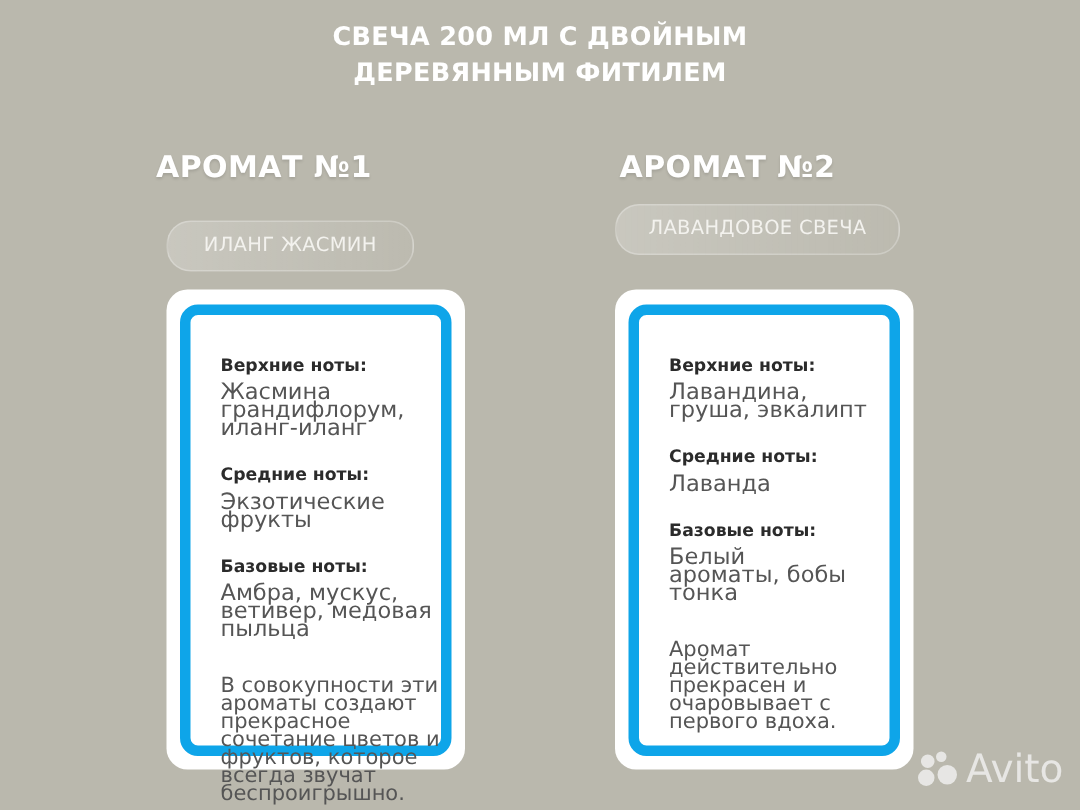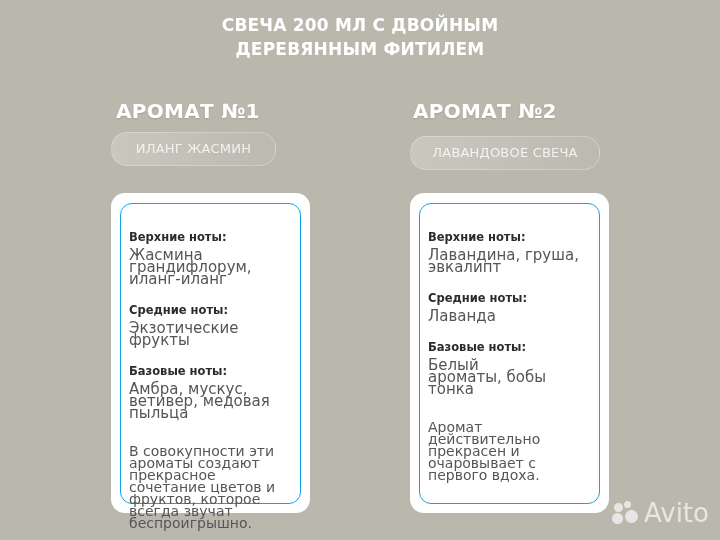--- a/index.html
+++ b/index.html
@@ -20,43 +20,43 @@
     position:absolute; height:32px; border-radius:16px;
     border:1px solid rgba(255,255,255,0.25);
     background:linear-gradient(90deg, rgba(255,255,255,0.22), rgba(255,255,255,0.04));
     color:#f3f2ee; font-size:13px; line-height:32px; text-align:center; letter-spacing:0.2px;
   }
   .card {
     position:absolute; width:199px; height:320px; background:#ffffff; border-radius:14px;
   }
   .card-inner {
     position:absolute; left:9px; top:10px; right:9px; bottom:9px;
-    border:1px solid #0ea5e9; border-radius:12px; box-sizing:border-box;
-    padding:26px 10px 0 8px;
+    border:7px solid #0ea5e9; border-radius:12px; box-sizing:border-box;
+    padding:26px 10px 0 20px;
   }
   .note-h { font-size:11.5px; font-weight:bold; color:#2b2b2b; margin:0 0 5px 0; }
   .note-t { font-size:15px; color:#555; line-height:12px; margin:0 0 18px 0; }
   .summary { font-size:14px; color:#555; line-height:12px; margin-top:26px; }
   .avito {
     position:absolute; left:612px; top:498px; display:flex; align-items:center; gap:4px;
     color:#ececea; font-size:26px; font-weight:normal; opacity:0.9;
   }
   .dots { position:relative; width:28px; height:26px; }
   .dots span { position:absolute; background:#ececea; border-radius:50%; }
 </style>
 </head>
 <body>
 
 <div class="title">
   <div>СВЕЧА 200 МЛ С ДВОЙНЫМ</div>
   <div>ДЕРЕВЯННЫМ ФИТИЛЕМ</div>
 </div>
 
-<div class="aroma-head" style="left:116px; top:99px;">АРОМАТ №1</div>
-<div class="pill" style="left:111px; top:132px; width:163px;">ИЛАНГ ЖАСМИН</div>
+<div class="aroma-head" style="left:104px; top:99px;">АРОМАТ №1</div>
+<div class="pill" style="left:111px; top:147px; width:163px;">ИЛАНГ ЖАСМИН</div>
 <div class="card" style="left:111px; top:193px;">
   <div class="card-inner">
     <div class="note-h">Верхние ноты:</div>
     <div class="note-t" style="width:150px;">Жасмина грандифлорум, иланг-иланг</div>
     <div class="note-h">Средние ноты:</div>
     <div class="note-t">Экзотические фрукты</div>
     <div class="note-h">Базовые ноты:</div>
     <div class="note-t" style="width:150px; margin-bottom:12px;">Амбра, мускус, ветивер, медовая пыльца</div>
     <div class="summary" style="width:160px;">В совокупности эти ароматы создают прекрасное сочетание цветов и фруктов, которое всегда звучат беспроигрышно.</div>
   </div>

